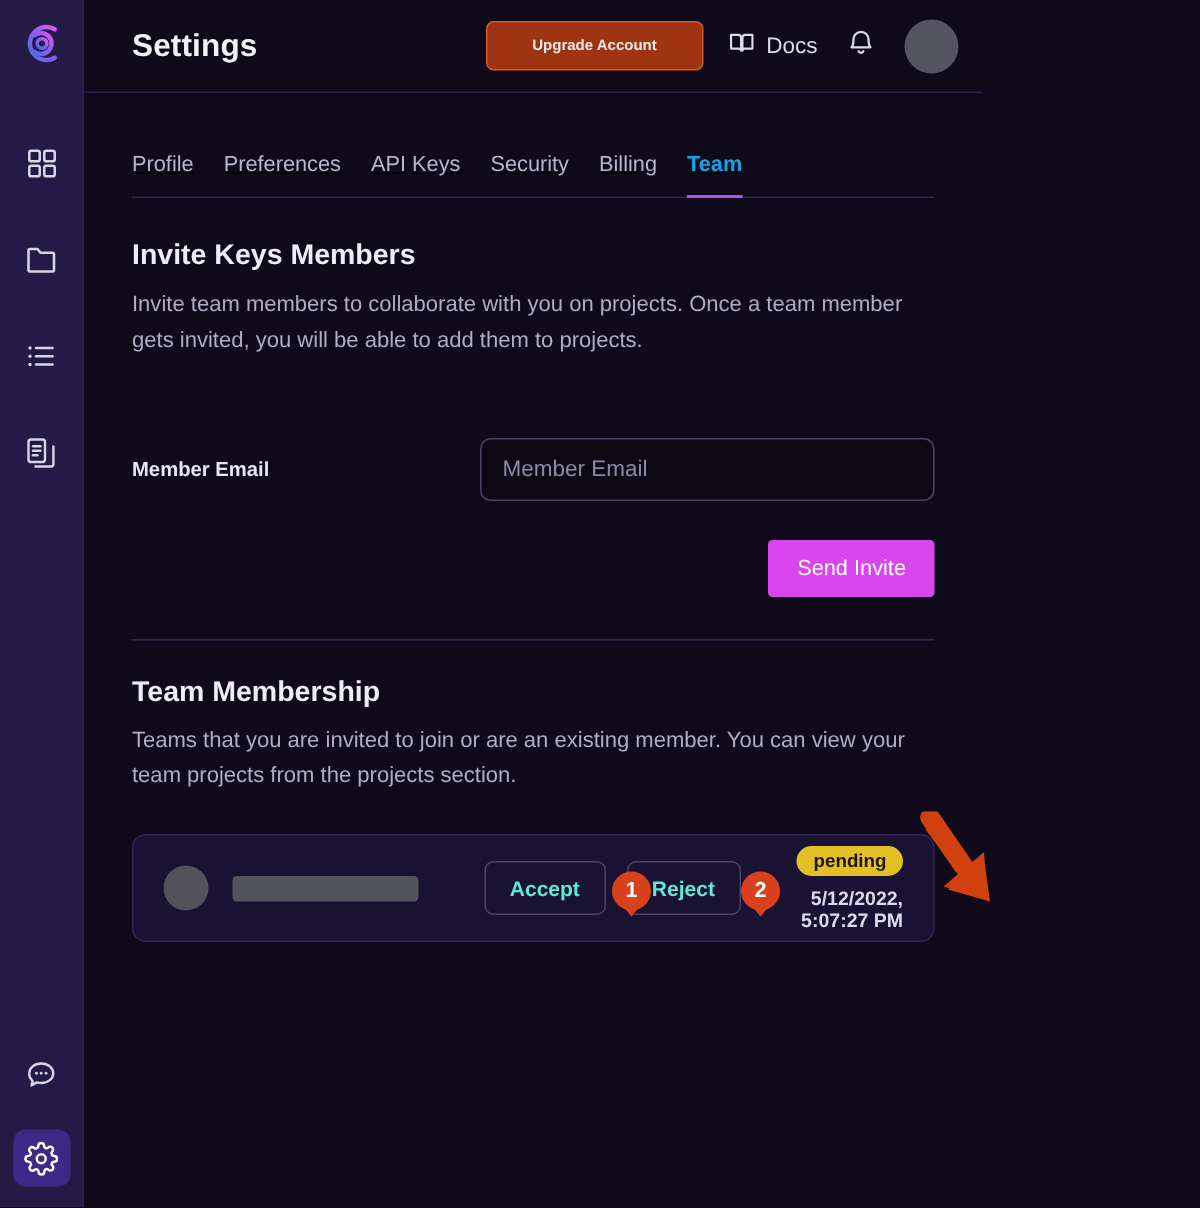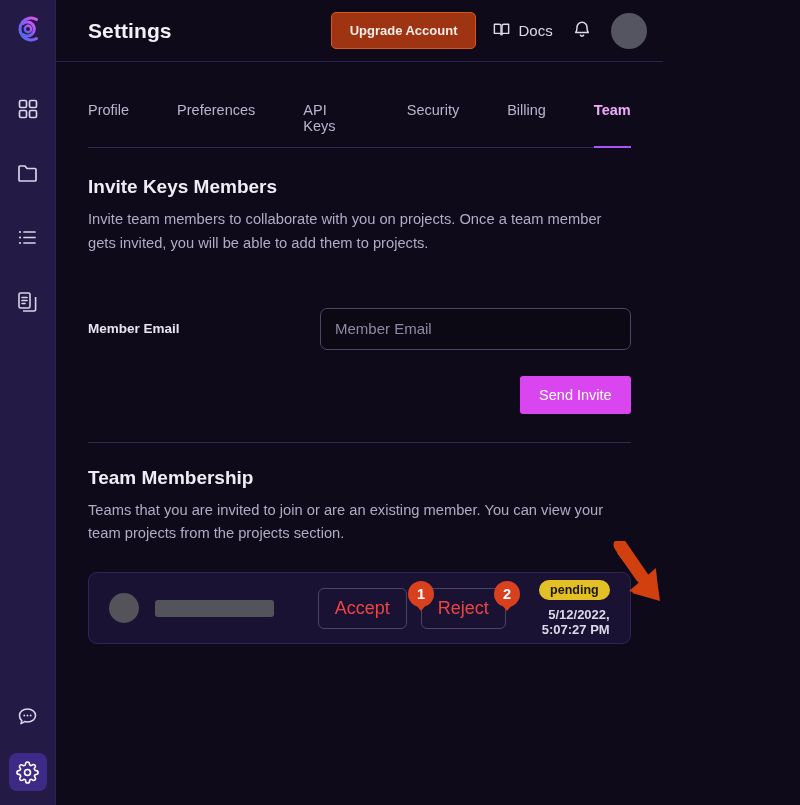--- a/index.html
+++ b/index.html
@@ -35,35 +35,35 @@
 
   .topbar {
     height: 62px; border-bottom: 1px solid #2a2150;
     display: flex; align-items: center; padding: 0 16px 0 32px;
     flex: 0 0 62px;
   }
   .page-title { font-size: 21px; font-weight: bold; color: #f2f1f7; letter-spacing: .1px; }
   .topbar-right { margin-left: auto; display: flex; align-items: center; gap: 16px; }
   .upgrade-btn {
     background: #9e3412; border: 1px solid #d8561f; color: #f6ece8;
-    font-size: 13px; font-weight: bold; padding: 10px 18px; border-radius: 5px;
+    font-size: 10px; font-weight: bold; padding: 10px 30px; border-radius: 5px;
     font-family: "Liberation Sans", sans-serif; cursor: pointer;
   }
   .docs-link { display: flex; align-items: center; gap: 7px; color: #dddaee; font-size: 15px; }
   .icon-btn { color: #dddaee; display: flex; align-items: center; justify-content: center; width: 26px; height: 26px; }
   .avatar-top { width: 36px; height: 36px; border-radius: 50%; background: #555561; }
 
   
   .content { padding: 0 32px; flex: 1 1 auto; overflow: hidden; }
-  .tabs { display: flex; gap: 48px; border-bottom: 1px solid #2e2752; padding-top: 40px; }
+  .tabs { display: flex; gap: 20px; border-bottom: 1px solid #2e2752; padding-top: 40px; text-decoration: underline; }
   .tab {
     font-size: 14.5px; color: #b9b5cd; padding-bottom: 12px;
     border-bottom: 2px solid transparent; margin-bottom: -1px; cursor: pointer;
   }
-  .tab.active { color: #f0abfc; font-weight: bold; border-bottom-color: #a855f7; }
+  .tab.active { color: #0ea5e9; font-weight: bold; border-bottom-color: #a855f7; }
 
   
   .section { padding-top: 28px; }
   .section-title { font-size: 19px; font-weight: bold; color: #eeecf5; margin-bottom: 10px; }
   .section-desc { font-size: 14.7px; color: #b0acc4; line-height: 1.62; max-width: 648px; }
 
   .form-row { display: flex; align-items: center; margin-top: 52px; }
   .form-label { font-size: 13.5px; font-weight: bold; color: #e7e5f0; width: 232px; flex: 0 0 232px; }
   .email-input {
     flex: 1 1 auto; background: #0c0814; border: 1px solid #4b4566; border-radius: 7px;
@@ -81,23 +81,24 @@
 
   
   .member-card {
     margin-top: 26px; background: #1a1233; border: 1px solid #2e2657; border-radius: 9px;
     height: 72px; display: flex; align-items: center; padding: 0 20px; position: relative;
   }
   .member-avatar { width: 30px; height: 30px; border-radius: 50%; background: #535359; flex: 0 0 30px; }
   .member-name-bar { width: 152px; height: 17px; background: #53535b; border-radius: 3px; margin-left: 16px; }
   .card-actions { display: flex; gap: 14px; margin-left: 44px; }
   .outline-btn {
-    background: transparent; border: 1px solid #4a4468; border-radius: 6px; color: #ef4444;
-    font-size: 18px; padding: 9px 16px; cursor: pointer;
-    font-family: "Liberation Sans", sans-serif;
+    background: transparent; border: 1px solid #4a4468; border-radius: 6px; color: #5eead4;
+    font-size: 14px; padding: 9px 16px; cursor: pointer;
+    font-family: "Liberation Sans", sans-serif;
+    font-weight: bold;
   }
   .card-status { margin-left: auto; text-align: right; }
   .badge {
     display: inline-block; background: #e3c126; color: #1d1605; font-weight: bold;
     font-size: 12.5px; padding: 3px 11px; border-radius: 11px;
   }
   .timestamp { font-size: 13px; font-weight: bold; color: #dcdaea; margin-top: 7px; }
 
   
   .marker {

